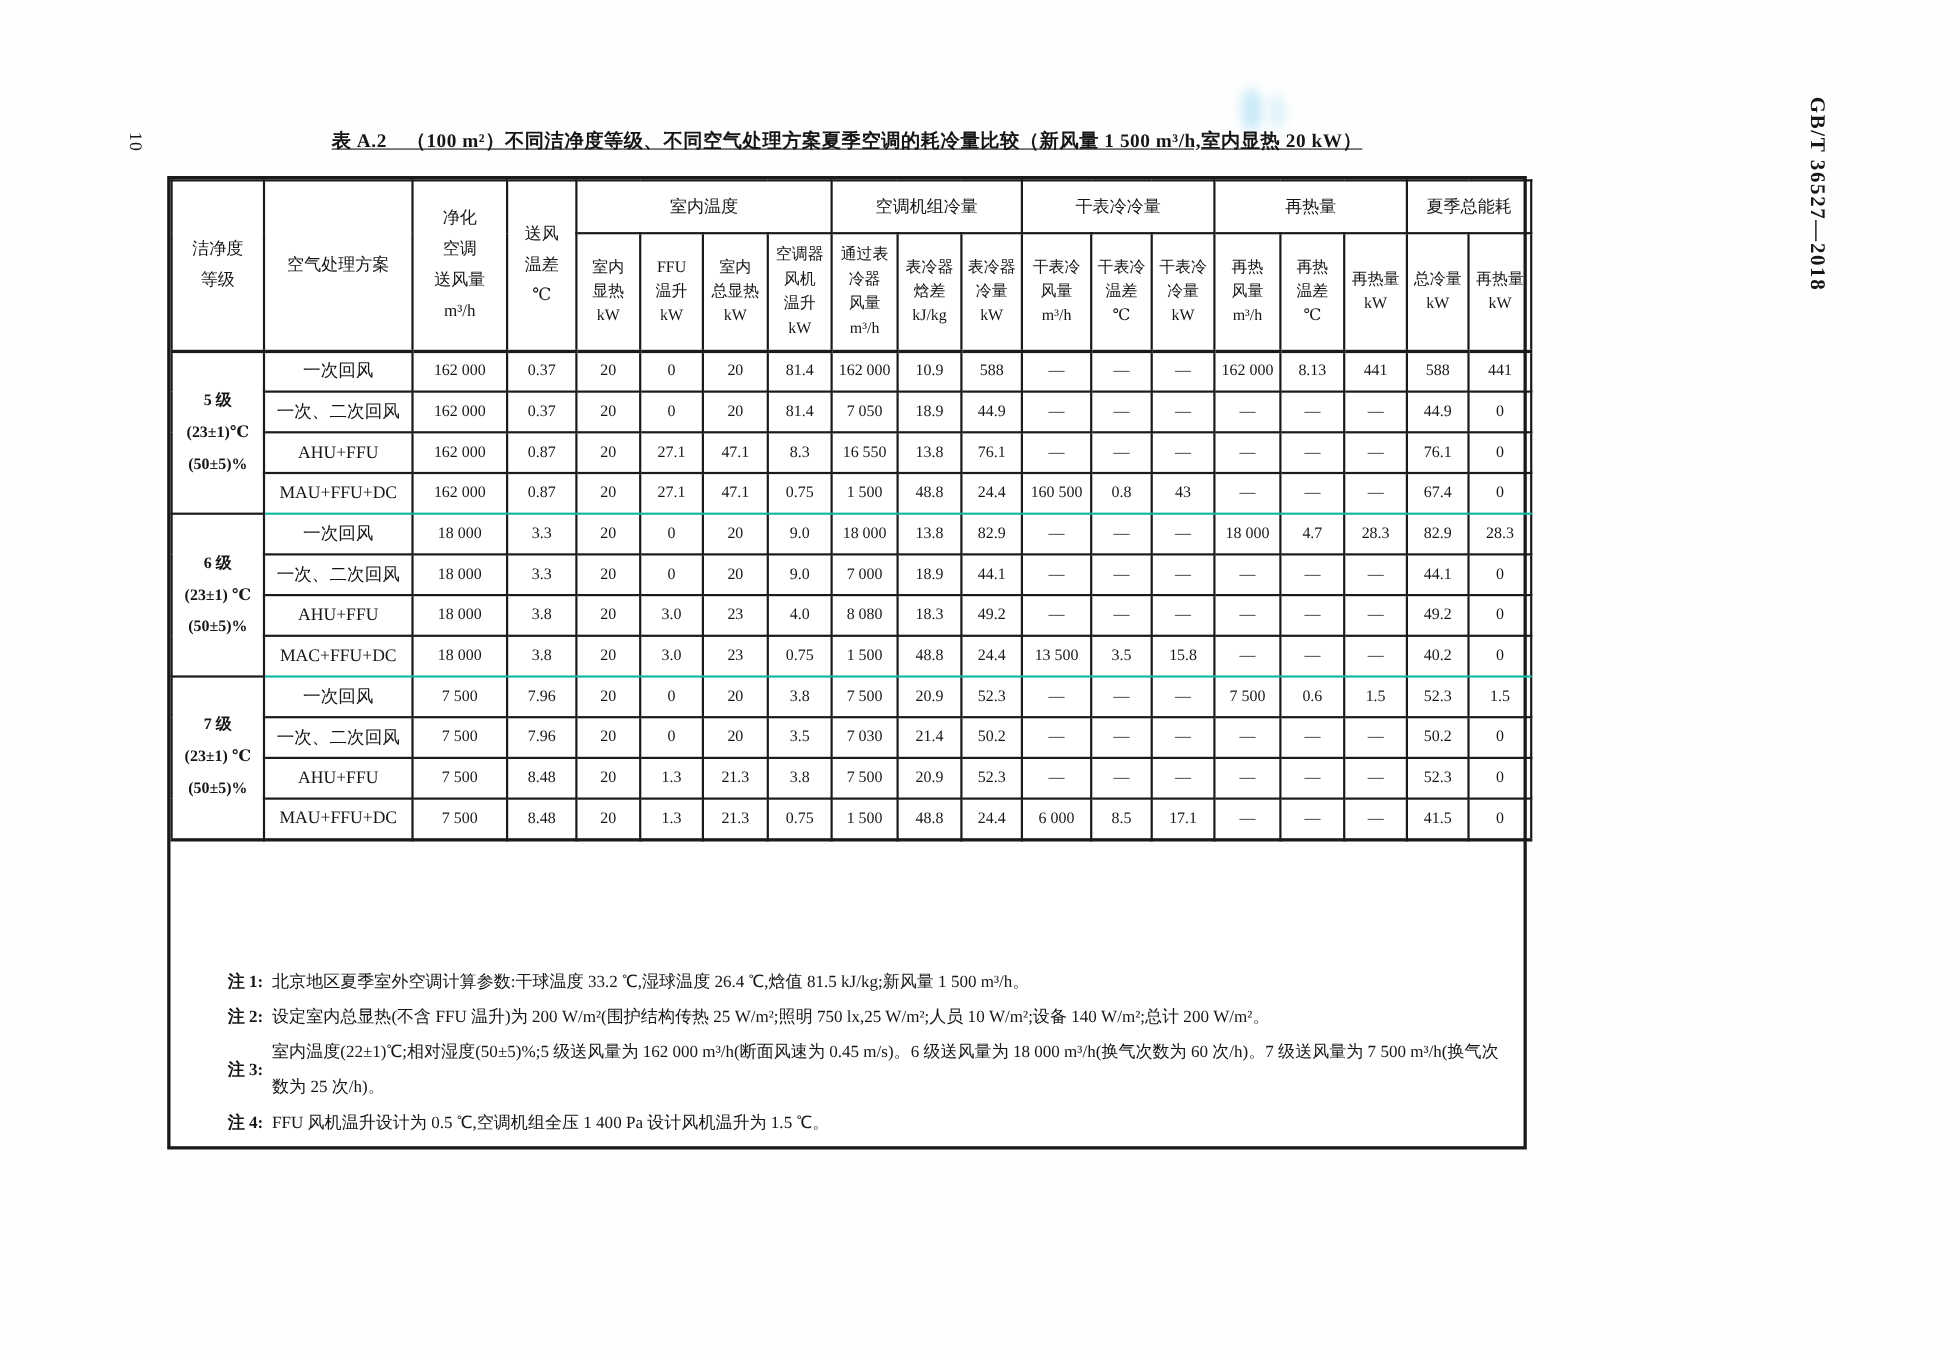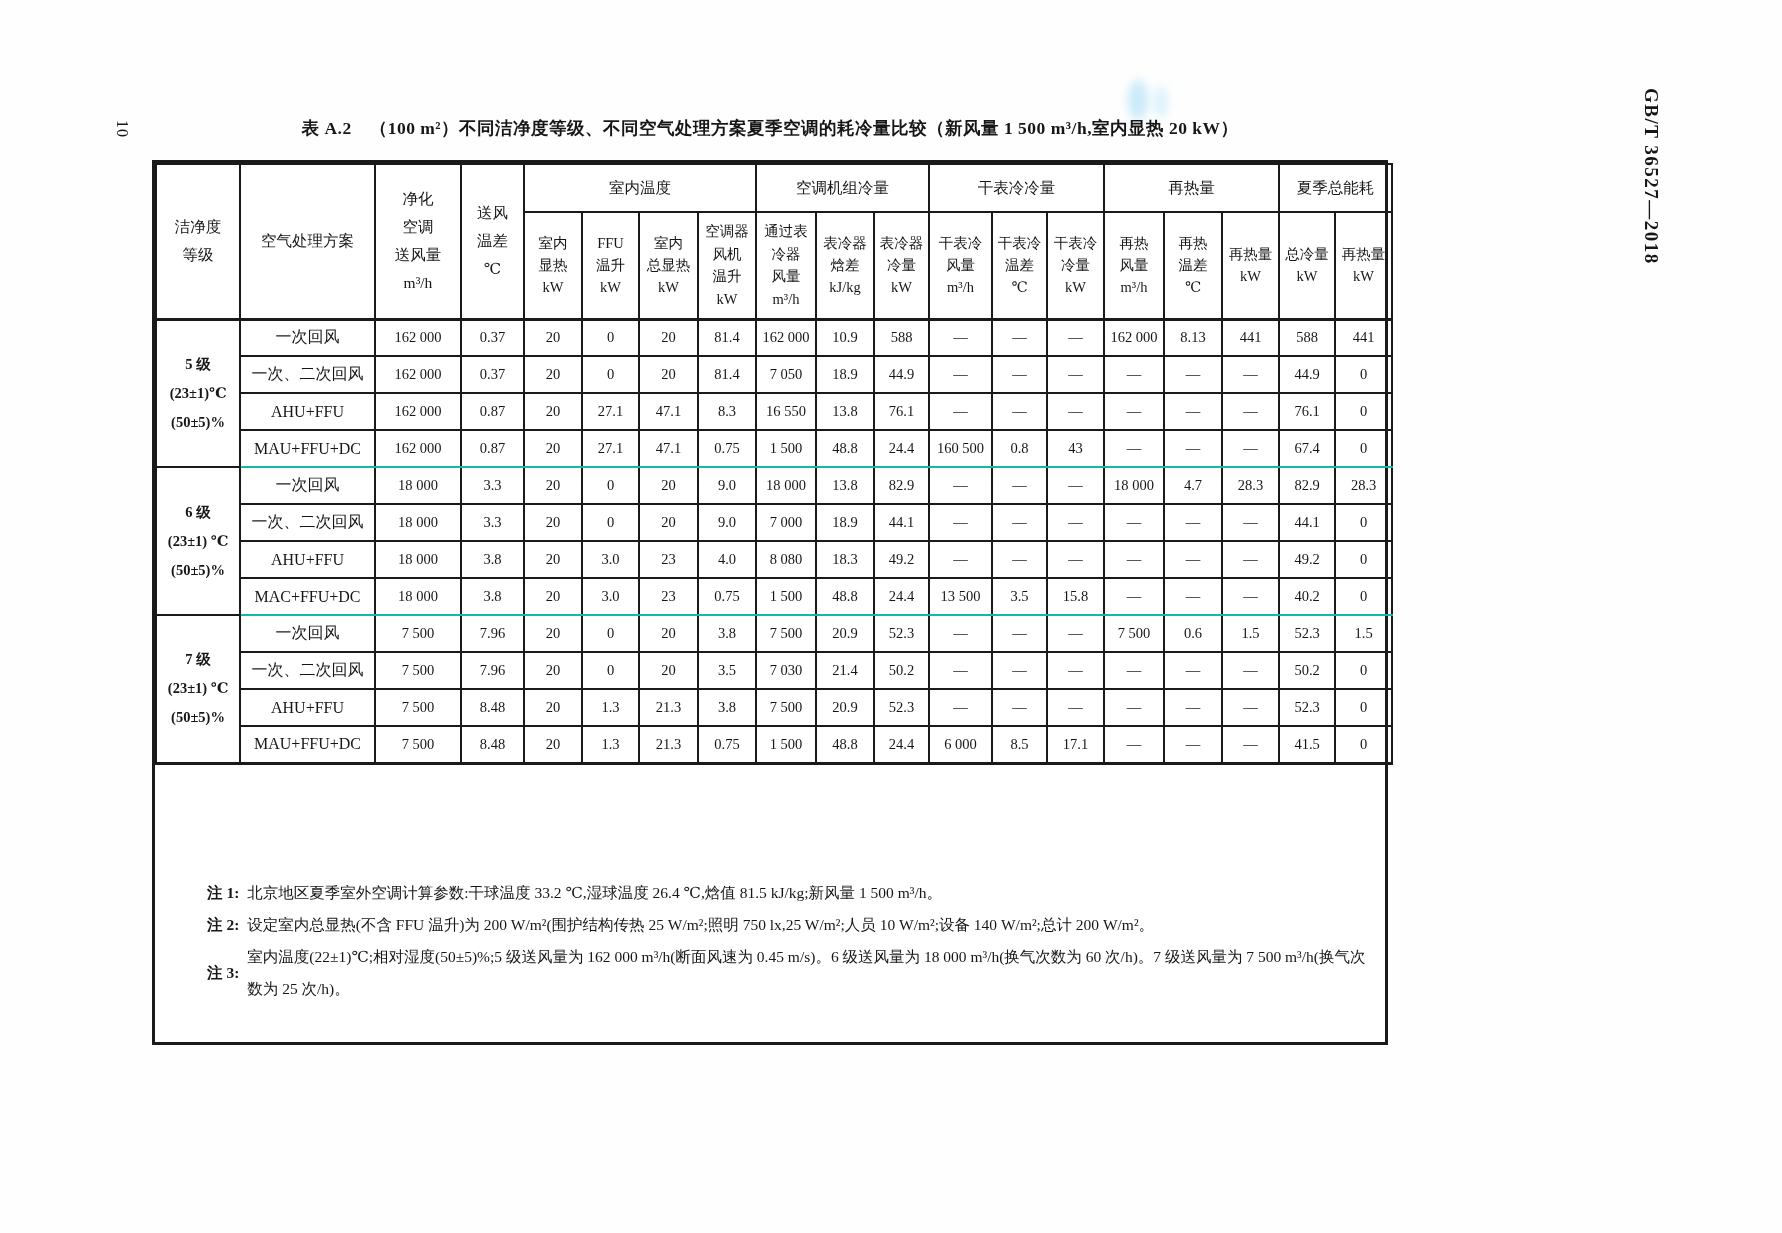--- a/index.html
+++ b/index.html
@@ -20,21 +20,21 @@
     position:absolute; left:131px; top:120px; font-size:16px;
     transform:rotate(90deg); transform-origin:top left; letter-spacing:1px;
   }
   .standard-code {
     position:absolute; left:1662px; top:88px; font-size:19px; font-weight:bold;
     transform:rotate(90deg); transform-origin:top left; letter-spacing:1.5px;
     white-space:nowrap;
   }
   .table-title {
     position:absolute; top:116px; left:120px; width:1300px; text-align:center;
-    font-size:17.5px; font-weight:bold; letter-spacing:.5px; white-space:nowrap;
+    font-size:17.5px; font-weight:bold; letter-spacing:.5px; white-space:nowrap;text-decoration:underline;
   }
 
   .table-frame {
     position:absolute; left:152px; top:160px; width:1236px; height:885px;
     border:3px solid #1a1a1a; background:#fff;
   }
   table.grid {
     width:100%; border-collapse:collapse; table-layout:fixed;
     border-bottom:3px solid #1a1a1a;
   }
@@ -48,21 +48,21 @@
   thead tr.sub-row th { border-bottom:3px solid #1a1a1a; }
   thead th.corner { border-bottom:3px solid #1a1a1a; }
   tbody td, tbody th { height:37px; font-size:14.5px; }
   tbody th.level { font-size:14.5px; line-height:2.0; font-weight:bold; }
   tbody td.scheme { font-size:16px; }
   tbody tr.group-end td, tbody tr.group-end th { border-bottom:2px solid #14b8a6;margin-top:16px; }
 
   .notes { padding:112px 18px 0 52px; }
   .note { display:flex; align-items:center; line-height:32px; font-size:15.5px; }
   .note .nlabel { font-weight:bold; white-space:nowrap; margin-right:8px; }
-  .note .ntext { flex:1; }
+  .note .ntext { flex:1;font-family:Liberation Serif, serif; }
 </style>
 </head>
 <body>
 
 <div class="sheet">
   <div class="smudge a"></div>
   <div class="smudge b"></div>
 
   <div class="page-number">10</div>
   <div class="standard-code">GB/T 36527—2018</div>
@@ -376,15 +376,19 @@
           <span class="ntext">北京地区夏季室外空调计算参数:干球温度 33.2 ℃,湿球温度 26.4 ℃,焓值 81.5 kJ/kg;新风量 1 500 m³/h。</span>
         </div>
         <div class="note">
           <span class="nlabel">注 2:</span>
           <span class="ntext">设定室内总显热(不含 FFU 温升)为 200 W/m²(围护结构传热 25 W/m²;照明 750 lx,25 W/m²;人员 10 W/m²;设备 140 W/m²;总计 200 W/m²。</span>
         </div>
         <div class="note">
           <span class="nlabel">注 3:</span>
           <span class="ntext">室内温度(22±1)℃;相对湿度(50±5)%;5 级送风量为 162 000 m³/h(断面风速为 0.45 m/s)。6 级送风量为 18 000 m³/h(换气次数为 60 次/h)。7 级送风量为 7 500 m³/h(换气次数为 25 次/h)。</span>
         </div>
+        <div class="note">
+          <span class="nlabel">注 4:</span>
+          <span class="ntext">FFU 风机温升设计为 0.5 ℃,空调机组全压 1 400 Pa 设计风机温升为 1.5 ℃。</span>
+        </div>
       </div>
   </div>
 </div>
 
 </body></html>

